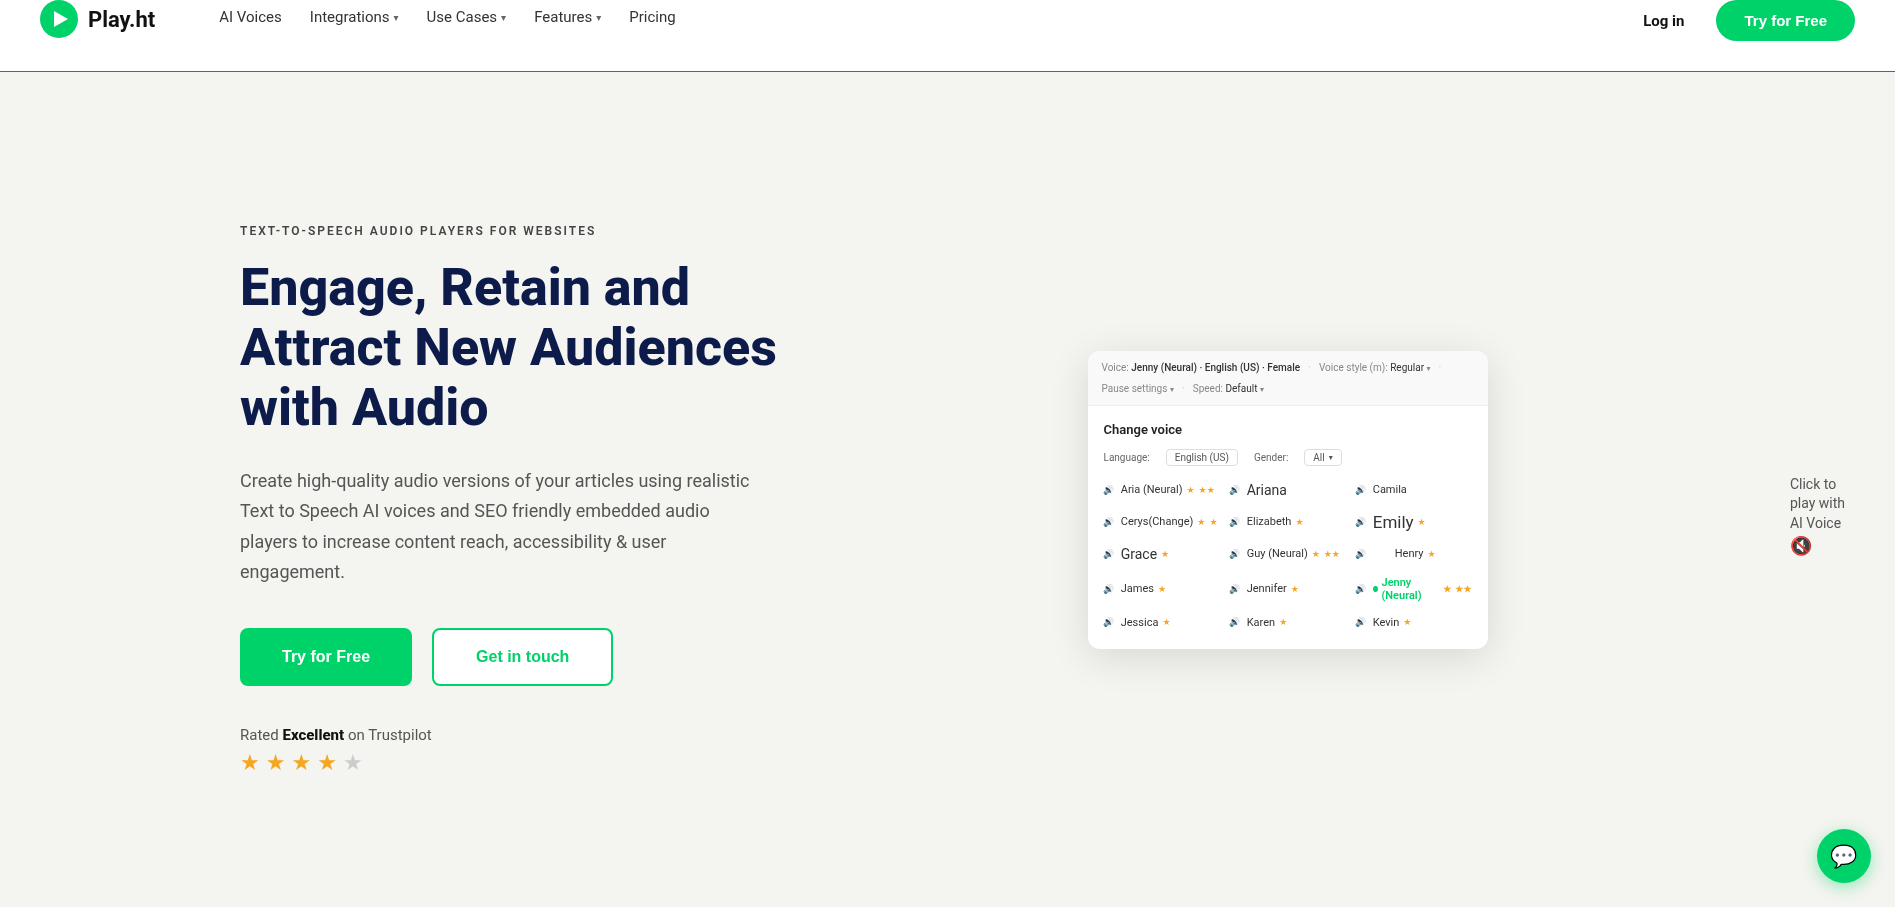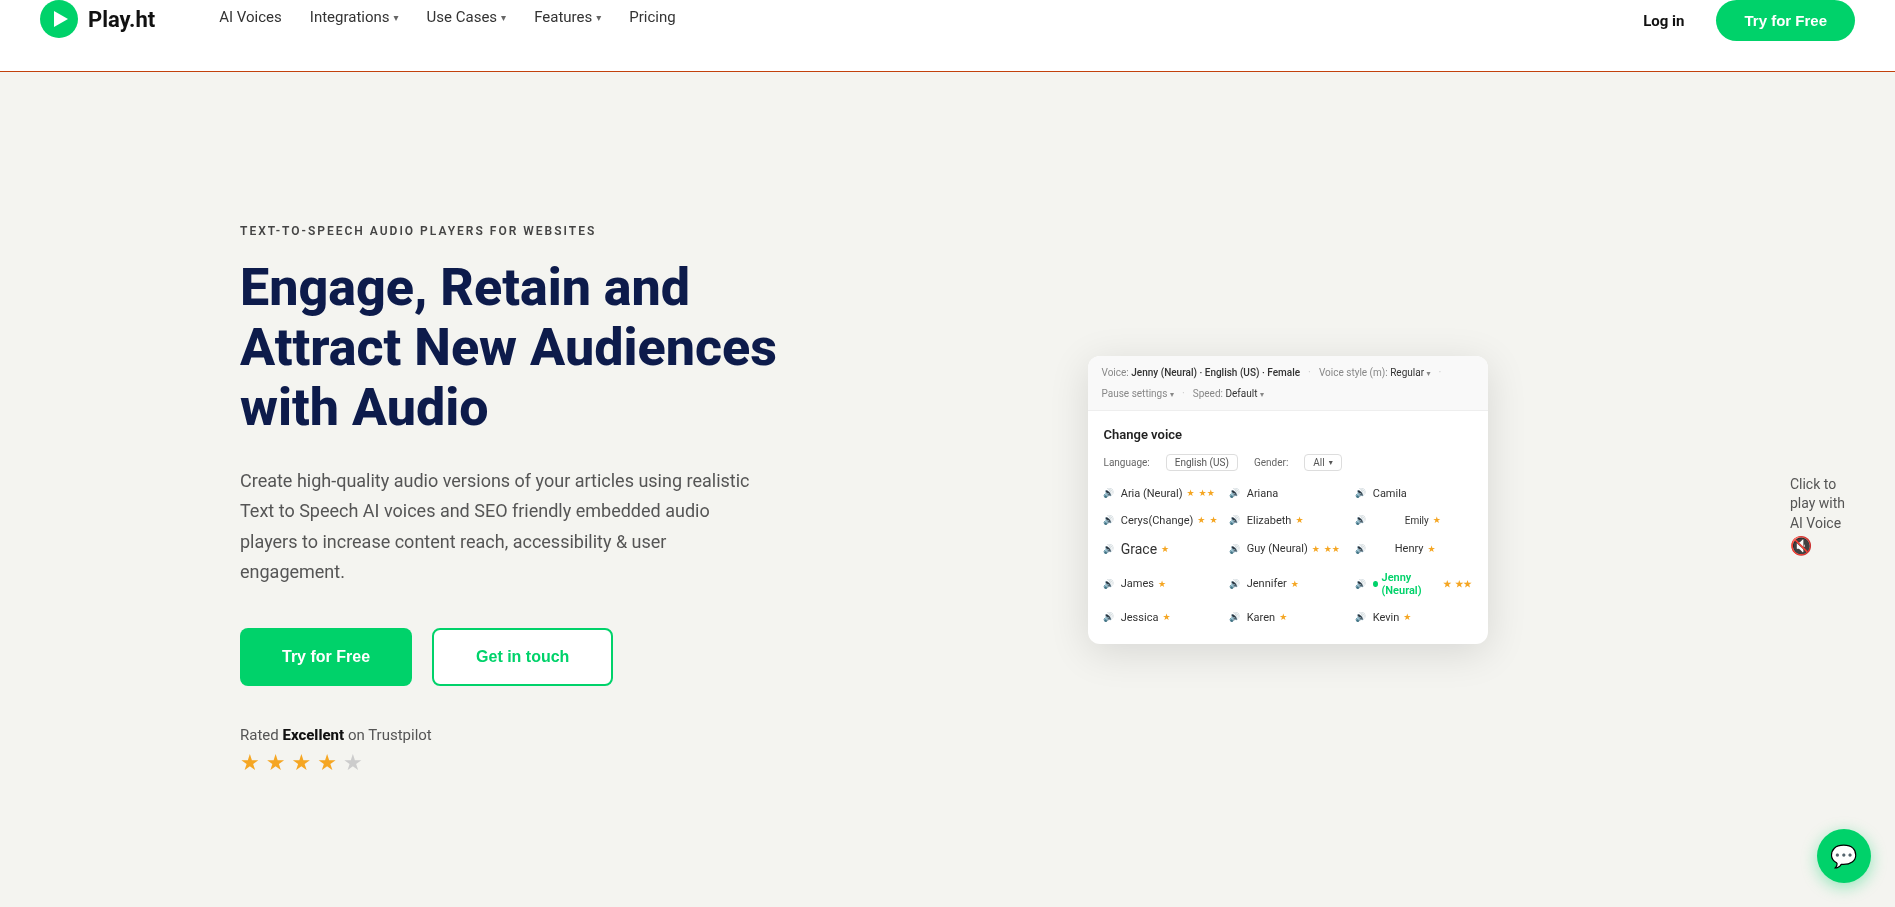--- a/index.html
+++ b/index.html
@@ -417,40 +417,40 @@
 
         <div class="voice-grid" id="voice-grid">
         <div class="voice-item">
               <span style="font-size: 9px; color: rgb(170, 170, 170); margin-right: 2px;">🔊</span>
               <span style="font-size: 11px;">Aria (Neural)</span>
               <span class="voice-premium">★</span>
               <span class="voice-star">★★</span>
             </div>
             <div class="voice-item">
               <span style="font-size: 9px; color: rgb(170, 170, 170); margin-right: 2px;">🔊</span>
-              <span style="font-size: 11px;">Ariana</span>
+              <span style="font-size: 14px;">Ariana</span>
             </div>
             <div class="voice-item">
               <span style="font-size: 9px; color: rgb(170, 170, 170); margin-right: 2px;">🔊</span>
               <span style="font-size: 11px;">Camila</span>
             </div>
             <div class="voice-item">
               <span style="font-size: 9px; color: rgb(170, 170, 170); margin-right: 2px;">🔊</span>
               <span style="font-size: 11px;">Cerys(Change)</span>
               <span class="voice-premium">★</span>
               <span class="voice-star">★</span>
             </div>
             <div class="voice-item">
               <span style="font-size: 9px; color: rgb(170, 170, 170); margin-right: 2px;">🔊</span>
               <span style="font-size: 11px;">Elizabeth</span>
               <span class="voice-star">★</span>
             </div>
             <div class="voice-item">
               <span style="font-size: 9px; color: rgb(170, 170, 170); margin-right: 2px;">🔊</span>
-              <span style="font-size: 10px; margin-left: 32px;">Emily</span>
+              <span style="font-size: 17px;">Emily</span>
               <span class="voice-star">★</span>
             </div>
             <div class="voice-item">
               <span style="font-size: 9px; color: rgb(170, 170, 170); margin-right: 2px;">🔊</span>
               <span style="font-size: 14px;">Grace</span>
               <span class="voice-star">★</span>
             </div>
             <div class="voice-item">
               <span style="font-size: 9px; color: rgb(170, 170, 170); margin-right: 2px;">🔊</span>
               <span style="font-size: 11px;">Guy (Neural)</span>

